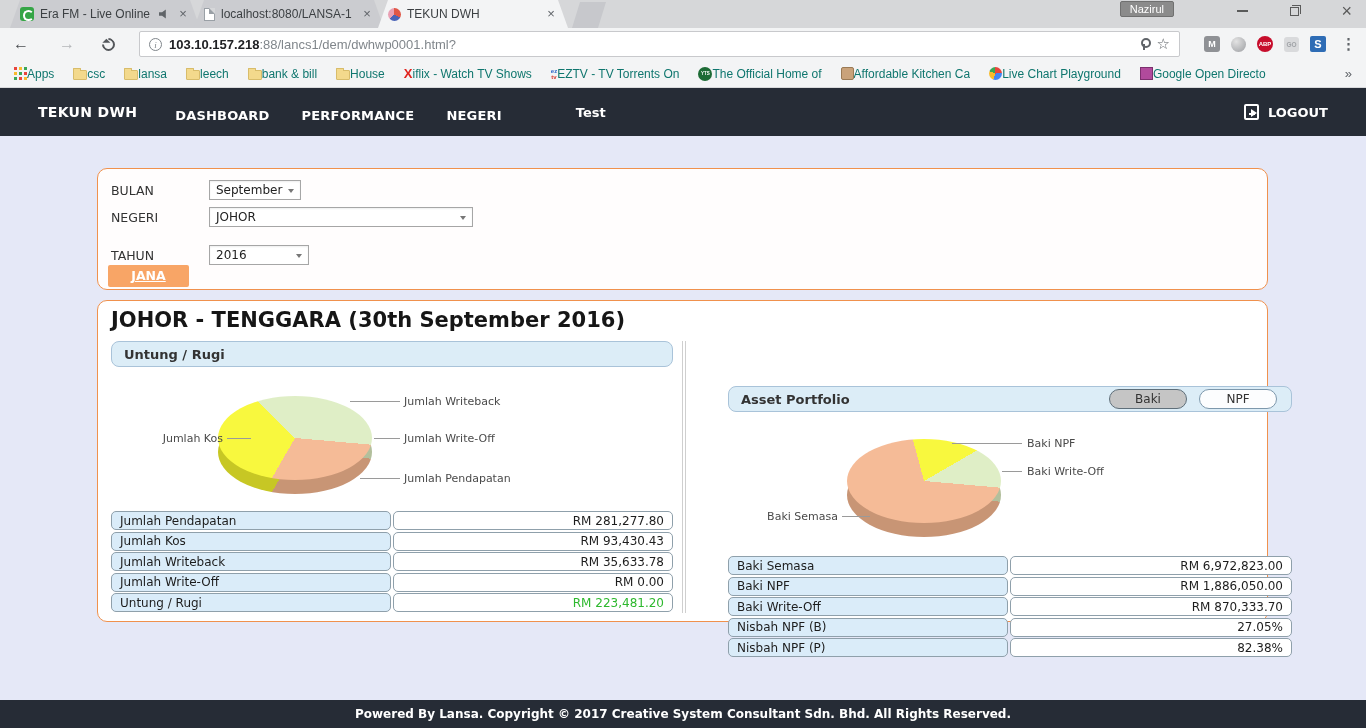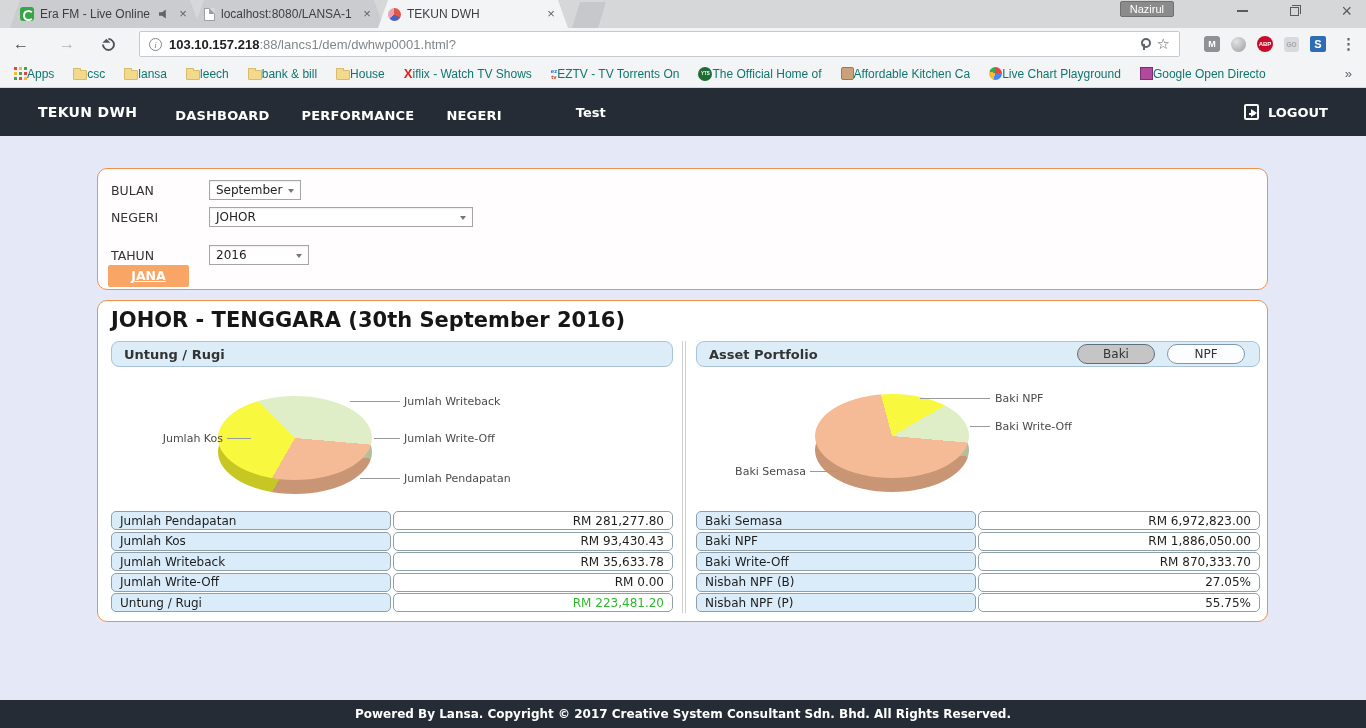--- a/index.html
+++ b/index.html
@@ -101,21 +101,21 @@
          font-size:12px; color:#222; padding:0 20px 0 6px; box-shadow:inset 0 1px 2px rgba(0,0,0,.07); }
   .sel::after { content:""; position:absolute; right:6px; top:8px; border:3.5px solid transparent; border-top:4.5px solid #777; }
   .jana { position:absolute; left:10px; top:96px; width:81px; height:22px; background:#f8a566; color:#fff;
           font-size:12.5px; font-weight:bold; text-align:center; line-height:22px; border-radius:2px;text-decoration:underline; }
 
   .main-panel { position:absolute; left:97px; top:212px; width:1171px; height:322px; background:#fff;
                 border:1px solid #f0914d; border-radius:10px; }
   .report-title { position:absolute; left:13px; top:7px; font-size:21px; font-weight:bold; color:#161616; }
   .col { position:absolute; top:40px; }
   .col-left { left:13px; width:562px; }
-  .col-right { left:598px; width:564px; }
+  .col-right { left:630px; width:564px;margin-top:45px; }
   .col-divider { position:absolute; left:584px; top:40px; height:272px; width:4px; border-left:1px solid #cfcfcf; border-right:1px solid #cfcfcf; }
   .panel-head { height:26px; background:#dcedf7; border:1px solid #a9c3d9; border-radius:8px; display:flex; align-items:center; padding:0 12px; }
   .panel-head .ph-title { font-size:13px; font-weight:bold; color:#333; }
   .pill { width:78px; height:20px; border-radius:10px; font-size:12px; color:#333; text-align:center; line-height:18px; }
   .pill-baki { margin-left:auto; background:#c5c5c5; border:1px solid #5f6f7a; }
   .pill-npf { margin-left:12px; margin-right:2px; background:#fcfdfe; border:1px solid #7d98ac; }
 
   .chart-zone { position:relative; height:138px; }
   .pie { position:absolute; width:154px; height:84px; border-radius:50%; }
   .pie-side { filter:brightness(.8) saturate(1.1); }
@@ -349,21 +349,21 @@
           <div class="drow">
               <div class="cl">Baki Write-Off</div>
               <div class="cv">RM 870,333.70</div>
             </div>
           <div class="drow">
               <div class="cl">Nisbah NPF (B)</div>
               <div class="cv">27.05%</div>
             </div>
           <div class="drow">
               <div class="cl">Nisbah NPF (P)</div>
-              <div class="cv">55.75%</div>
+              <div class="cv">82.38%</div>
             </div>
         </div>
       </div>
     </div>
 
     <div class="site-footer">
       <span>Powered By Lansa. Copyright © 2017 Creative System Consultant Sdn. Bhd. All Rights Reserved.</span>
     </div>
   </div>
 </div>

